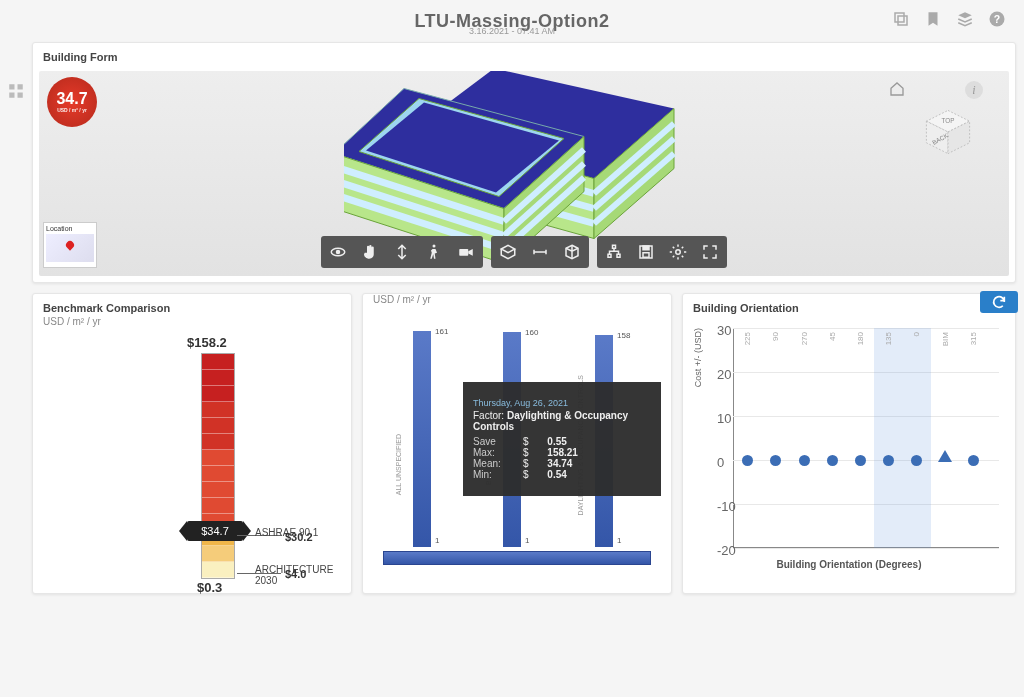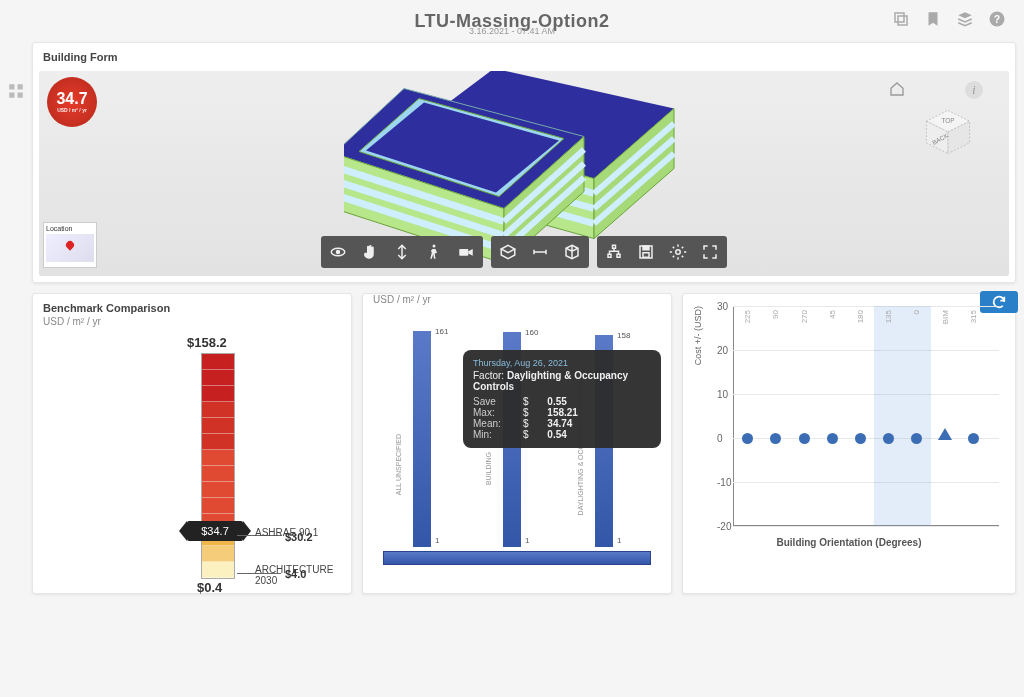--- a/index.html
+++ b/index.html
@@ -50,31 +50,31 @@
   .ref-line { position:absolute; left:204px; width:44px; border-top:1px solid #666; }
   .ref-label { position:absolute; left:222px; font-size:10px; color:#444;}
   .ref-val { position:absolute; left:252px; font-size:11px; font-weight:bold;}
   
   .hist-area { position:relative; height: 250px; margin:6px 10px 0;}
   .hist-bar { position:absolute; bottom:18px; width:18px; background: linear-gradient(#5a7ac8,#3456a8); }
   .hist-btm { position:absolute; bottom:0; left:10px; right:10px; height:14px; background: linear-gradient(#5a7ac8,#3456a8); border:1px solid #2a4590;}
   .hist-baselbl { position:absolute; font-size:8px; color:#555;}
   .hist-toplbl { position:absolute; font-size:8px; color:#555;}
   .hist-vtext { position:absolute; font-size:7px; color:#999; writing-mode: vertical-rl; transform: rotate(180deg);}
-  .tooltip { position:absolute; background: rgba(45,45,45,0.96); color:#eee; padding:8px 10px; font-size:10px; border-radius:8px; min-width:190px; }
+  .tooltip { position:absolute; background: rgba(45,45,45,0.96); color:#eee; padding:16px 10px; font-size:10px; border-radius:0; min-width:190px;margin-top:32px; }
   .tooltip .date { color:#8bd; font-size:9px; margin-bottom:2px;}
   .tooltip .factor { margin-bottom:4px; }
   .tooltip .row { display:flex; gap:8px; }
   .tooltip .lbl { width:42px; color:#ccc;}
   .tooltip .val { font-weight:bold;}
   
   .orient-area { position:relative; height:250px; margin:6px 10px 4px 10px; }
   .orient-plot { position:absolute; left:40px; right:6px; top:6px; bottom:24px; border-left:1px solid #888; border-bottom:1px solid #888; }
   .orient-band { position:absolute; top:0; bottom:0; background: rgba(100,150,220,0.18);}
-  .ytick { position:absolute; left:24px; font-size:10px; color:#666;}
+  .ytick { position:absolute; left:24px; font-size:13px; color:#666;}
   .yline { position:absolute; left:40px; right:6px; border-top:1px solid #e8e8e8;}
   .ylabel { position:absolute; left:0px; top:6px; font-size:9px; color:#666; writing-mode: vertical-rl; transform: rotate(180deg);}
   .xlbl { position:absolute; top:10px; font-size:8px; color:#aaa; writing-mode: vertical-rl; transform: rotate(180deg);}
   .dot { position:absolute; width:11px;height:11px; background:#3b6db5; border-radius:50%;}
   .tri { position:absolute; width:0;height:0; border-left:7px solid transparent; border-right:7px solid transparent; border-bottom:12px solid #3b6db5;}
   .xaxis-title { position:absolute; bottom:2px; left:50%; transform:translateX(-50%); font-size:10px; color:#555; font-weight:bold;}
   .refresh-tab { position:absolute; top:-3px; right:-3px; width:38px; height:22px; background:#2a7fc9; border-radius:3px; display:flex;align-items:center;justify-content:center;}
   .refresh-tab svg { width:16px;height:16px; color:#fff;}
   
   .b3d { position:absolute; left:50%; top:50%; transform:translate(-50%,-55%);}
@@ -283,21 +283,21 @@
               <div class="gseg or2"></div>
               <div class="gseg yel"></div>
           </div>
           <div class="marker-badge" style="top:186px">$34.7</div>
           <div class="ref-line" style="top:200px"></div>
           <div class="ref-label" style="top:192px">ASHRAE 90.1</div>
           <div class="ref-val" style="top:196px">$30.2</div>
           <div class="ref-line" style="top:238px"></div>
           <div class="ref-label" style="top:229px">ARCHITECTURE 2030</div>
           <div class="ref-val" style="top:233px">$4.0</div>
-          <div class="gauge-bot">$0.4</div>
+          <div class="gauge-bot">$0.3</div>
         </div>
       </div>
 
       <div class="panel history">
         <div class="panel-sub">USD / m² / yr</div>
         <div class="hist-area">
           <div class="hist-bar" style="left:40px; height:216px;"></div>
           <div class="hist-toplbl" style="left:62px; top:12px">161</div>
           <div class="hist-baselbl" style="left:62px; bottom:20px">1</div>
           <div class="hist-vtext" style="left:22px; bottom:70px">ALL UNSPECIFIED</div>
@@ -324,20 +324,21 @@
           </div>
         </div>
       </div>
 
       <div class="panel orient">
         <div class="refresh-tab">
             <svg viewBox="0 0 24 24" fill="none" stroke="currentColor" stroke-width="2.5">
               <path d="M20 12a8 8 0 10-2.3 5.6M20 4v6h-6"></path>
             </svg>
           </div>
+        <div class="panel-title">Building Orientation</div>
         <div class="orient-area">
           <div class="ylabel">Cost +/- (USD)</div>
           <div id="orient-canvas"></div>
           <div class="xaxis-title">Building Orientation (Degrees)</div>
         <div class="orient-plot"></div>
             <div class="yline" style="top: 226px;"></div>
             <div class="ytick" style="top: 221px;">-20</div>
             <div class="yline" style="top: 182px;"></div>
             <div class="ytick" style="top: 177px;">-10</div>
             <div class="yline" style="top: 138px;"></div>

